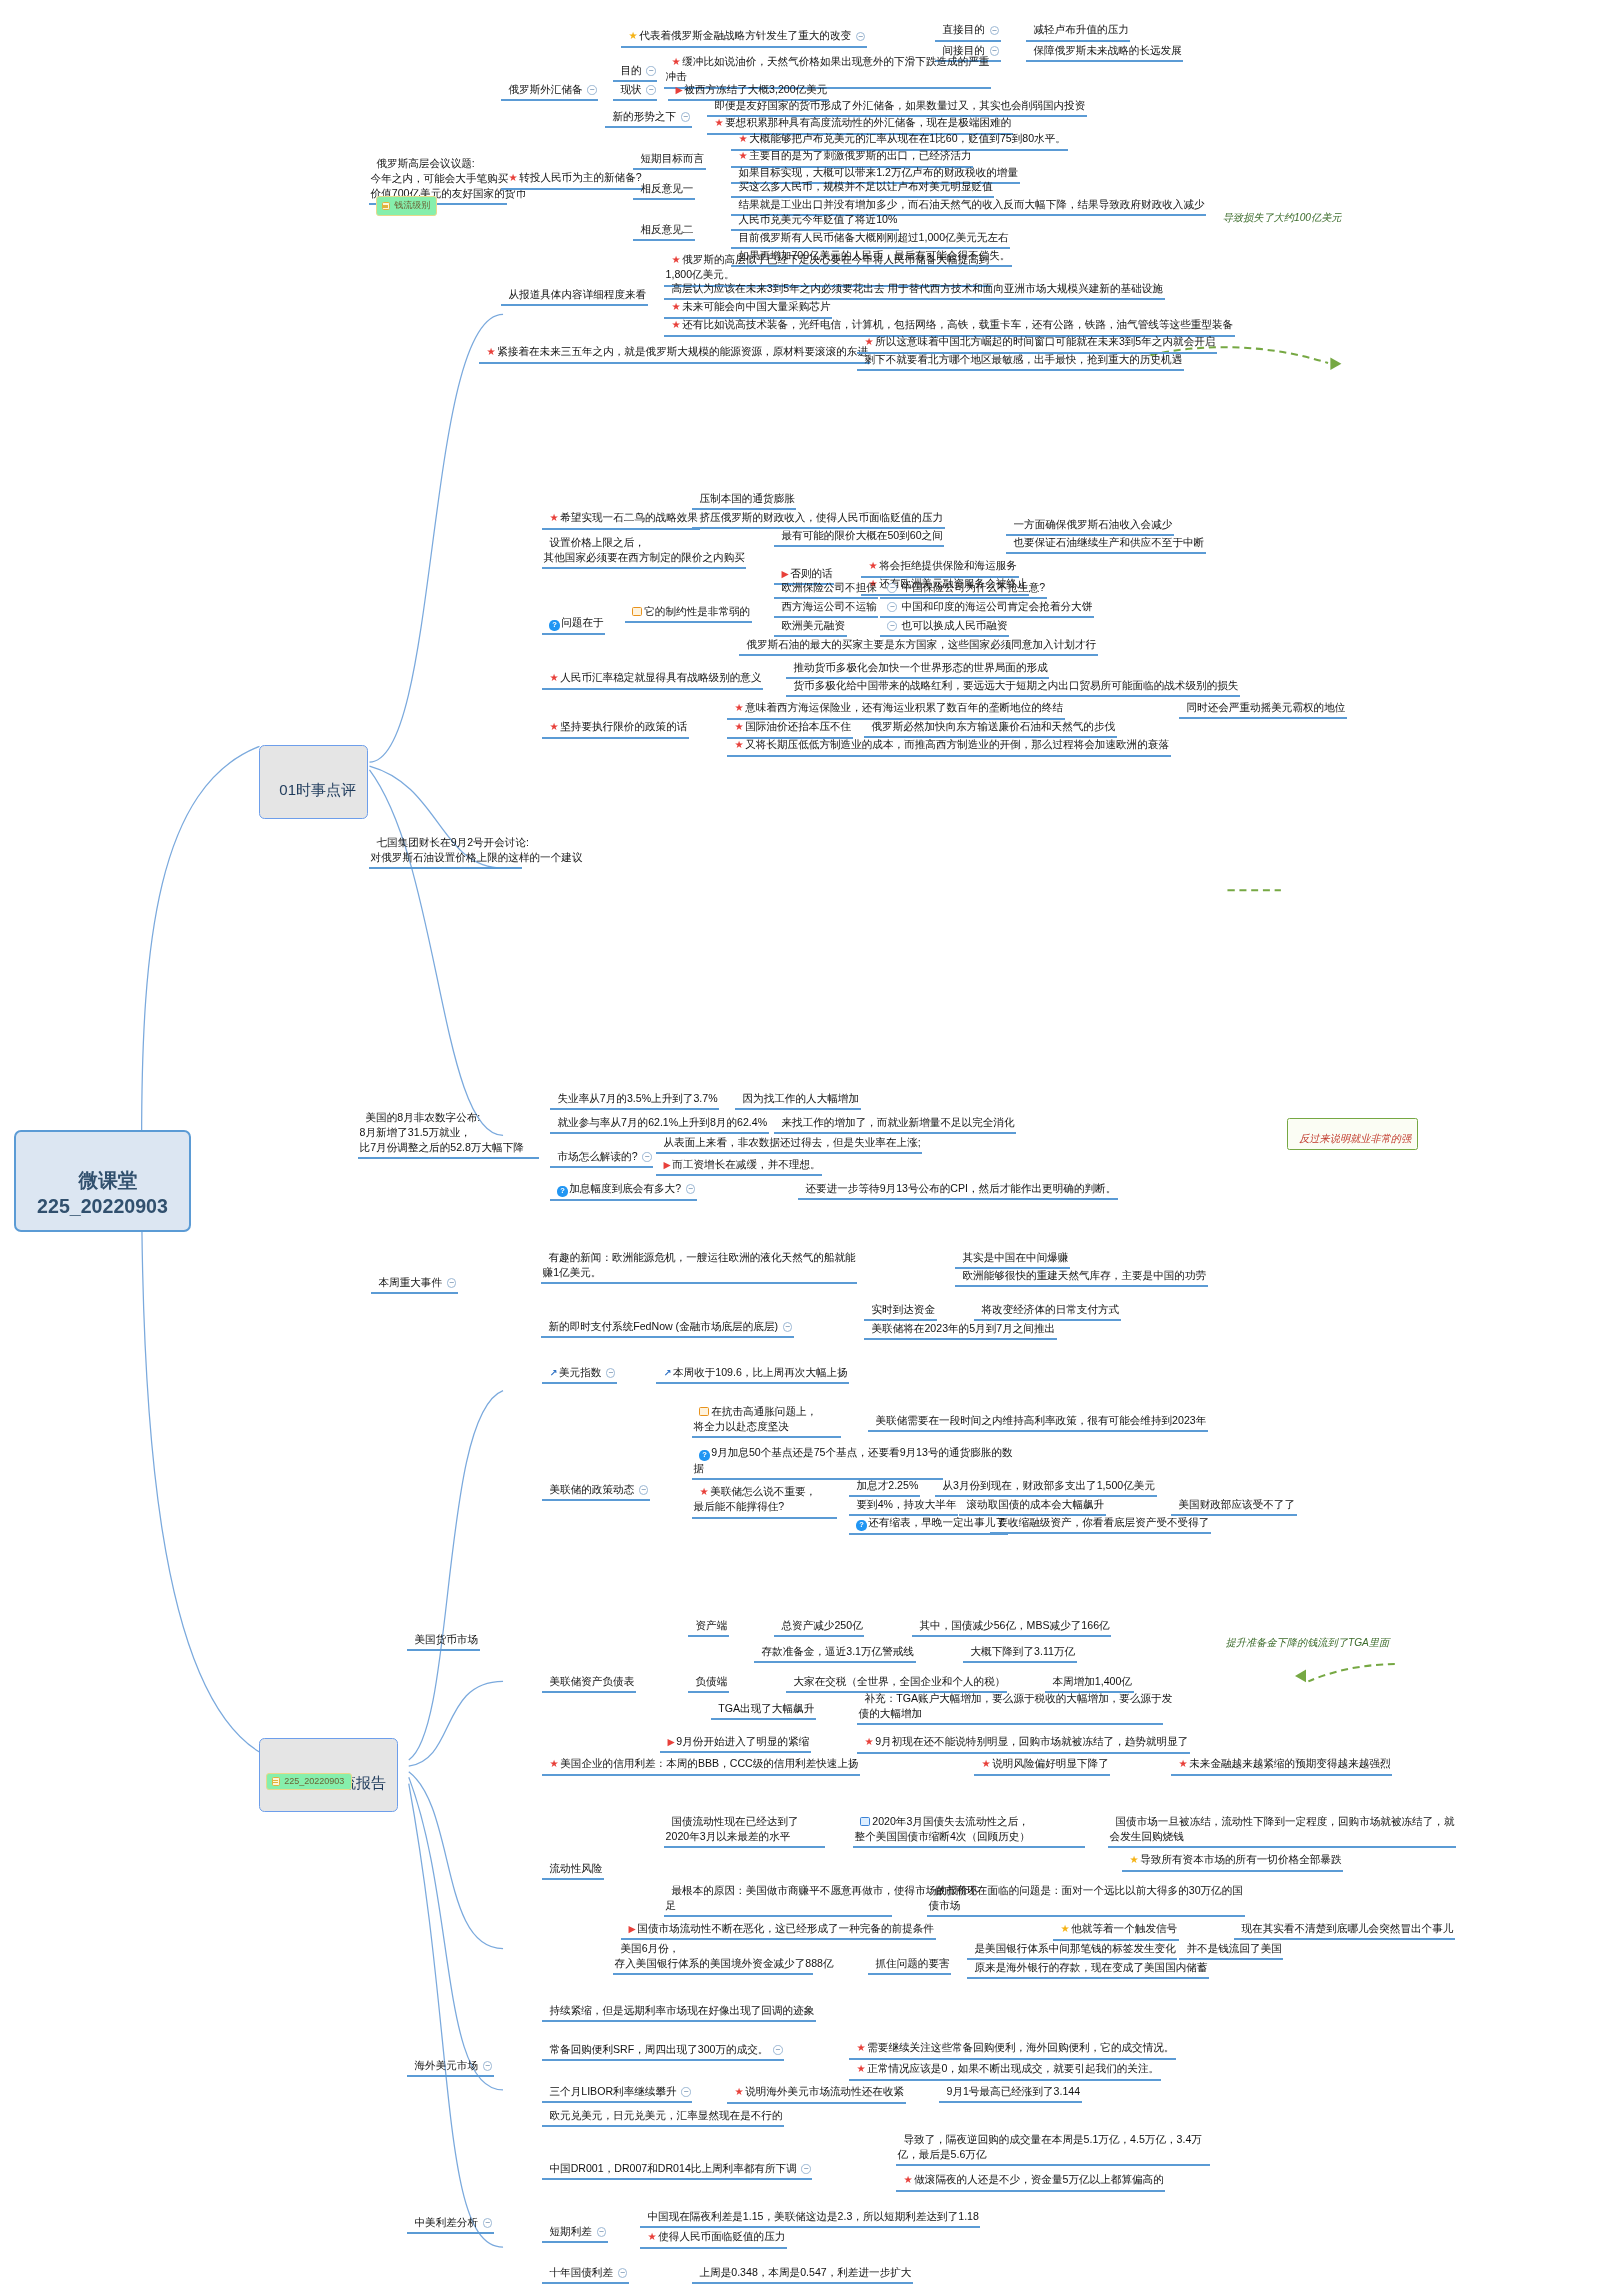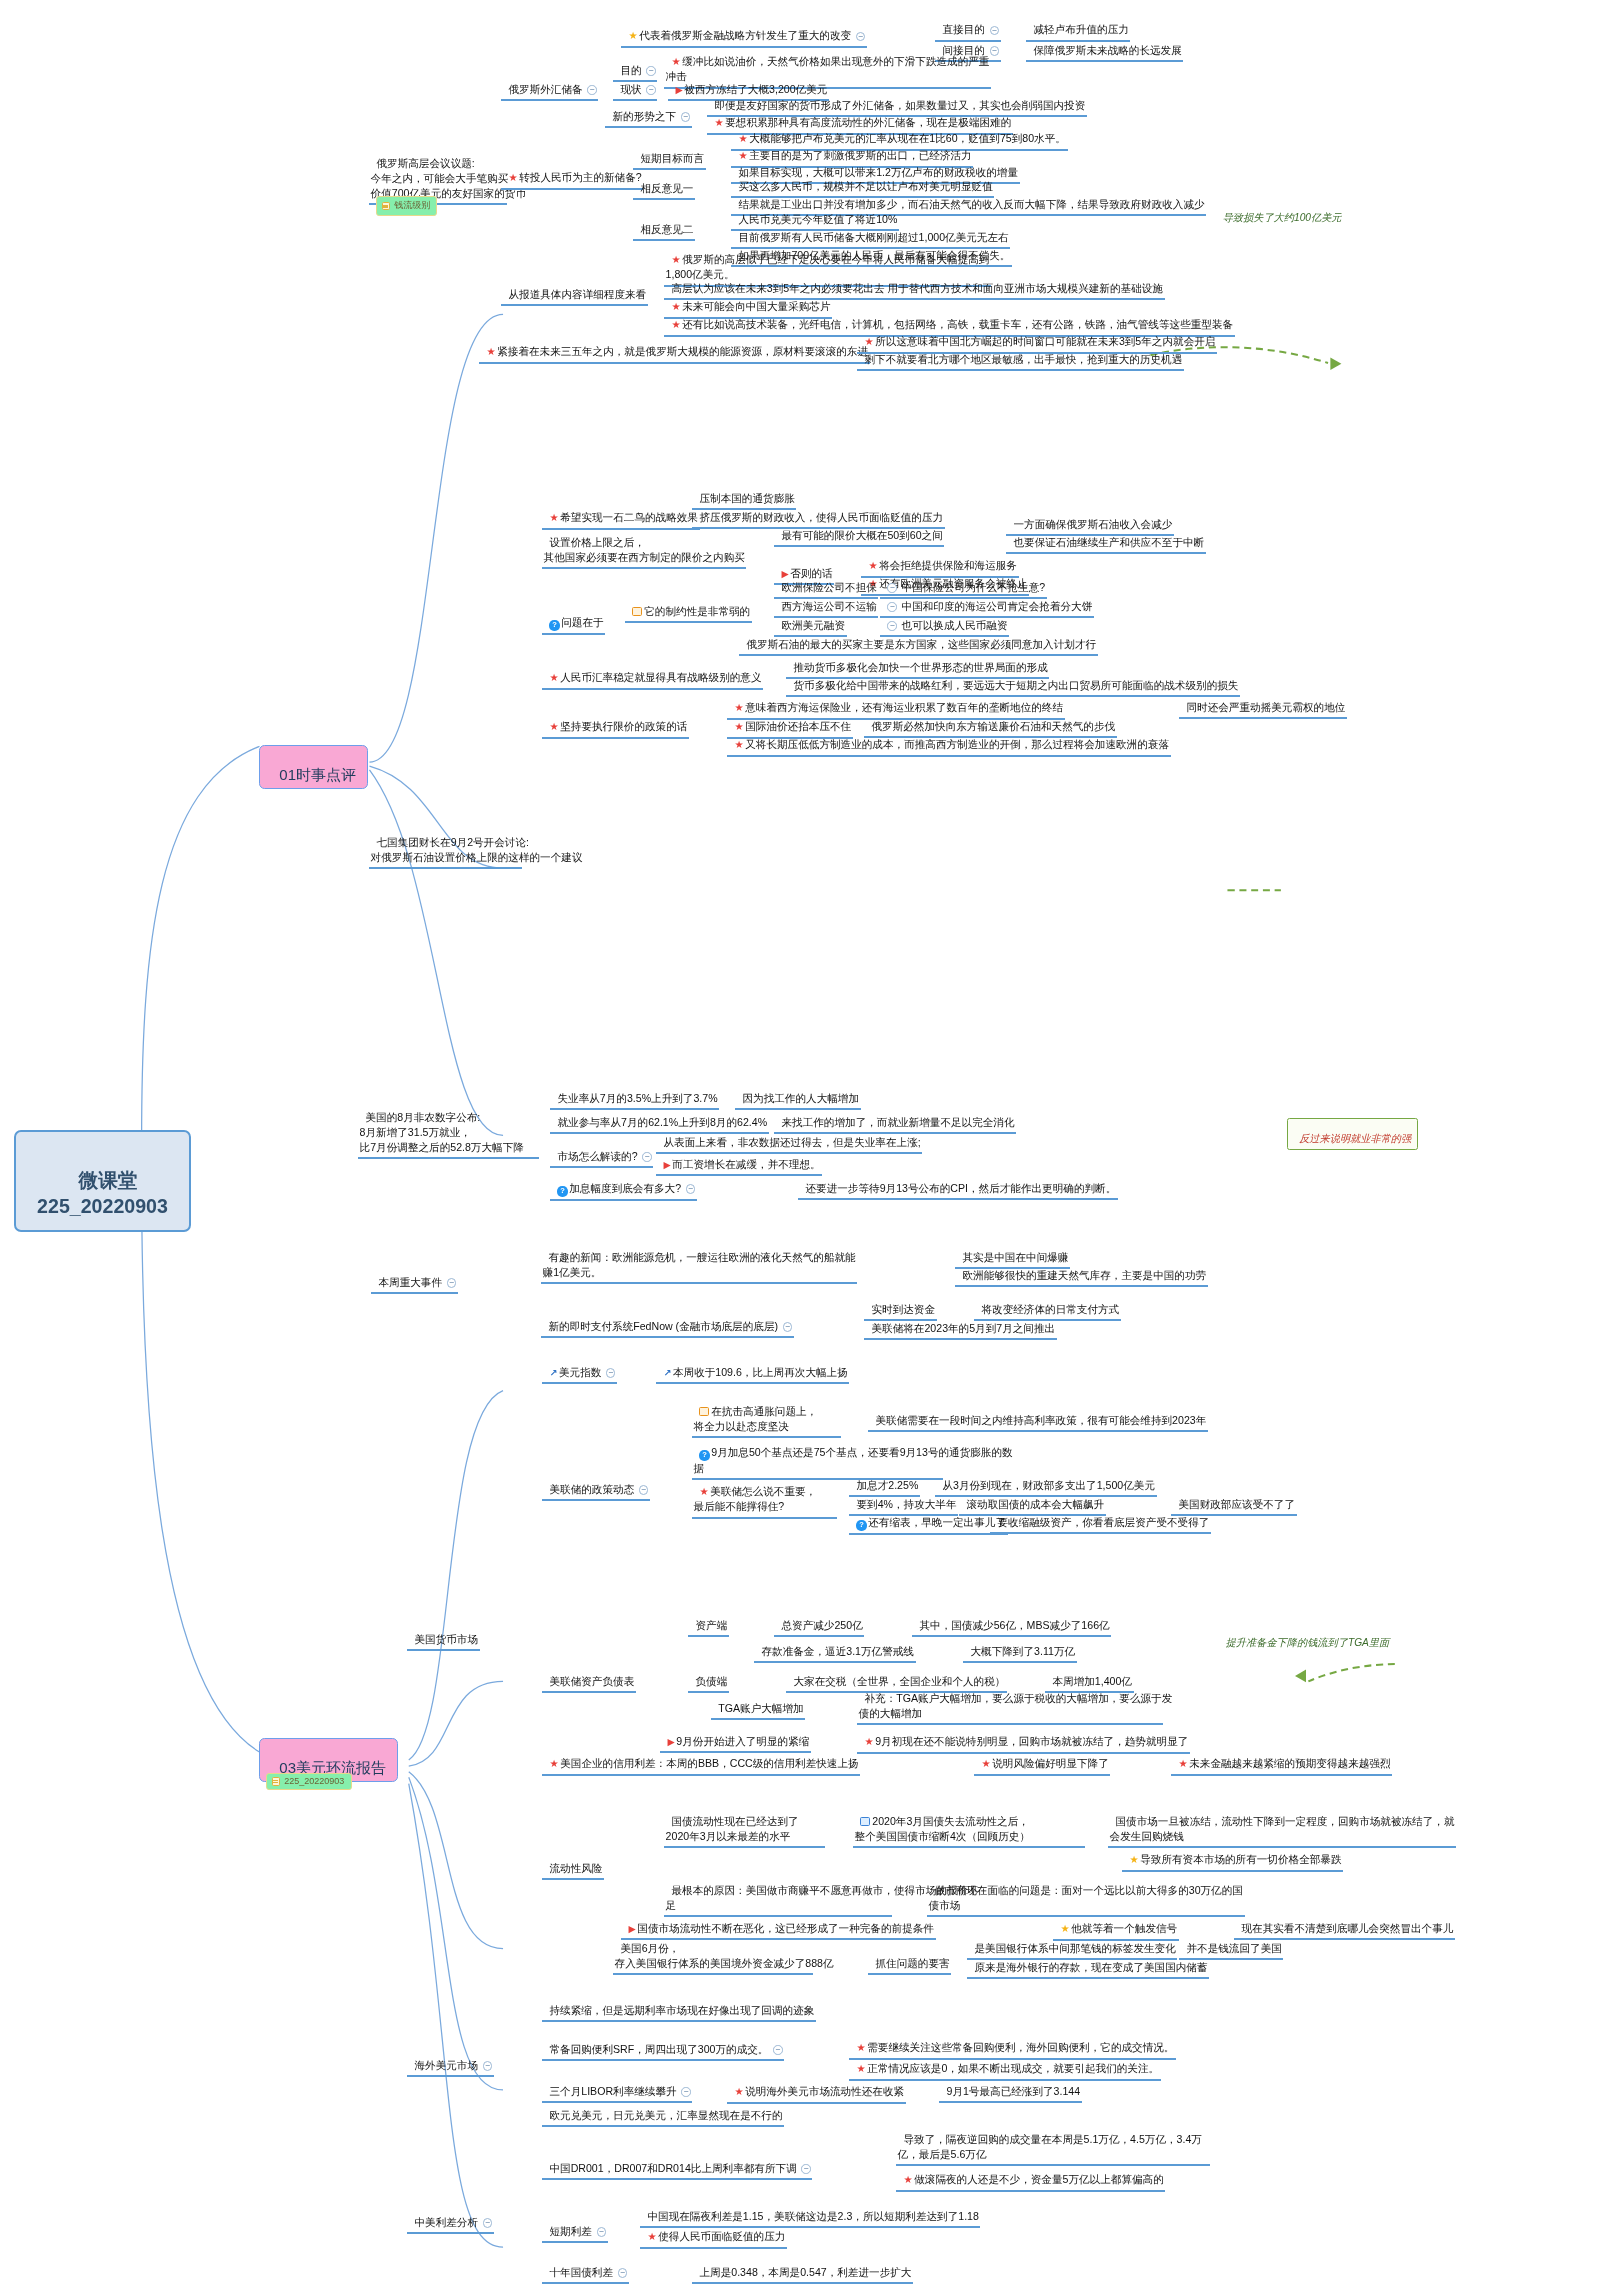--- a/index.html
+++ b/index.html
@@ -39,26 +39,26 @@
     font-weight:bold;
     font-size:19.6px;
     line-height:1.3;
     text-align:center;
     padding:11px 14px;
     white-space:pre;
   }
   
   .lvl1 {
     position:absolute;
-    background:#f9a8d4;
+    background:#e5e5e5;
     border:1.6px solid #6d9eeb;
     border-radius:5.5px;
     color:#1f3b5c;
     font-size:15px;
-    padding:3px 11px;
+    padding:18px 11px;
     white-space:pre;
   }
   
   .chip {
     position:absolute;
     background:#86efac;
     border:1.2px solid #e8d98a;
     border-radius:3.1px;
     color:#6b6235;
     font-size:9px;
@@ -517,21 +517,21 @@
 <div class="node ul" style="left:786px; top:1658px;">
   <span>大家在交税（全世界，全国企业和个人的税）</span>
 </div>
 <div class="node ul" style="left:1045px; top:1658px;">
   <span>本周增加1,400亿</span>
 </div>
 <div class="callout" style="left:1220px; top:1625px;">
   <span>提升准备金下降的钱流到了TGA里面</span>
 </div>
 <div class="node ul" style="left:711px; top:1685px;">
-  <span>TGA账户大幅增加</span>
+  <span>TGA出现了大幅飙升</span>
 </div>
 <div class="node ul" style="left:857px; top:1675px; width:306px;">
   <span>补充：TGA账户大幅增加，要么源于税收的大幅增加，要么源于发
 债的大幅增加</span>
 </div>
 <div class="node ul" style="left:660px; top:1718px;">
   <span class="ic flag-r">▶</span><span>9月份开始进入了明显的紧缩</span>
 </div>
 <div class="node ul" style="left:857px; top:1718px;">
   <span class="ic star-r">★</span><span>9月初现在还不能说特别明显，回购市场就被冻结了，趋势就明显了</span>

